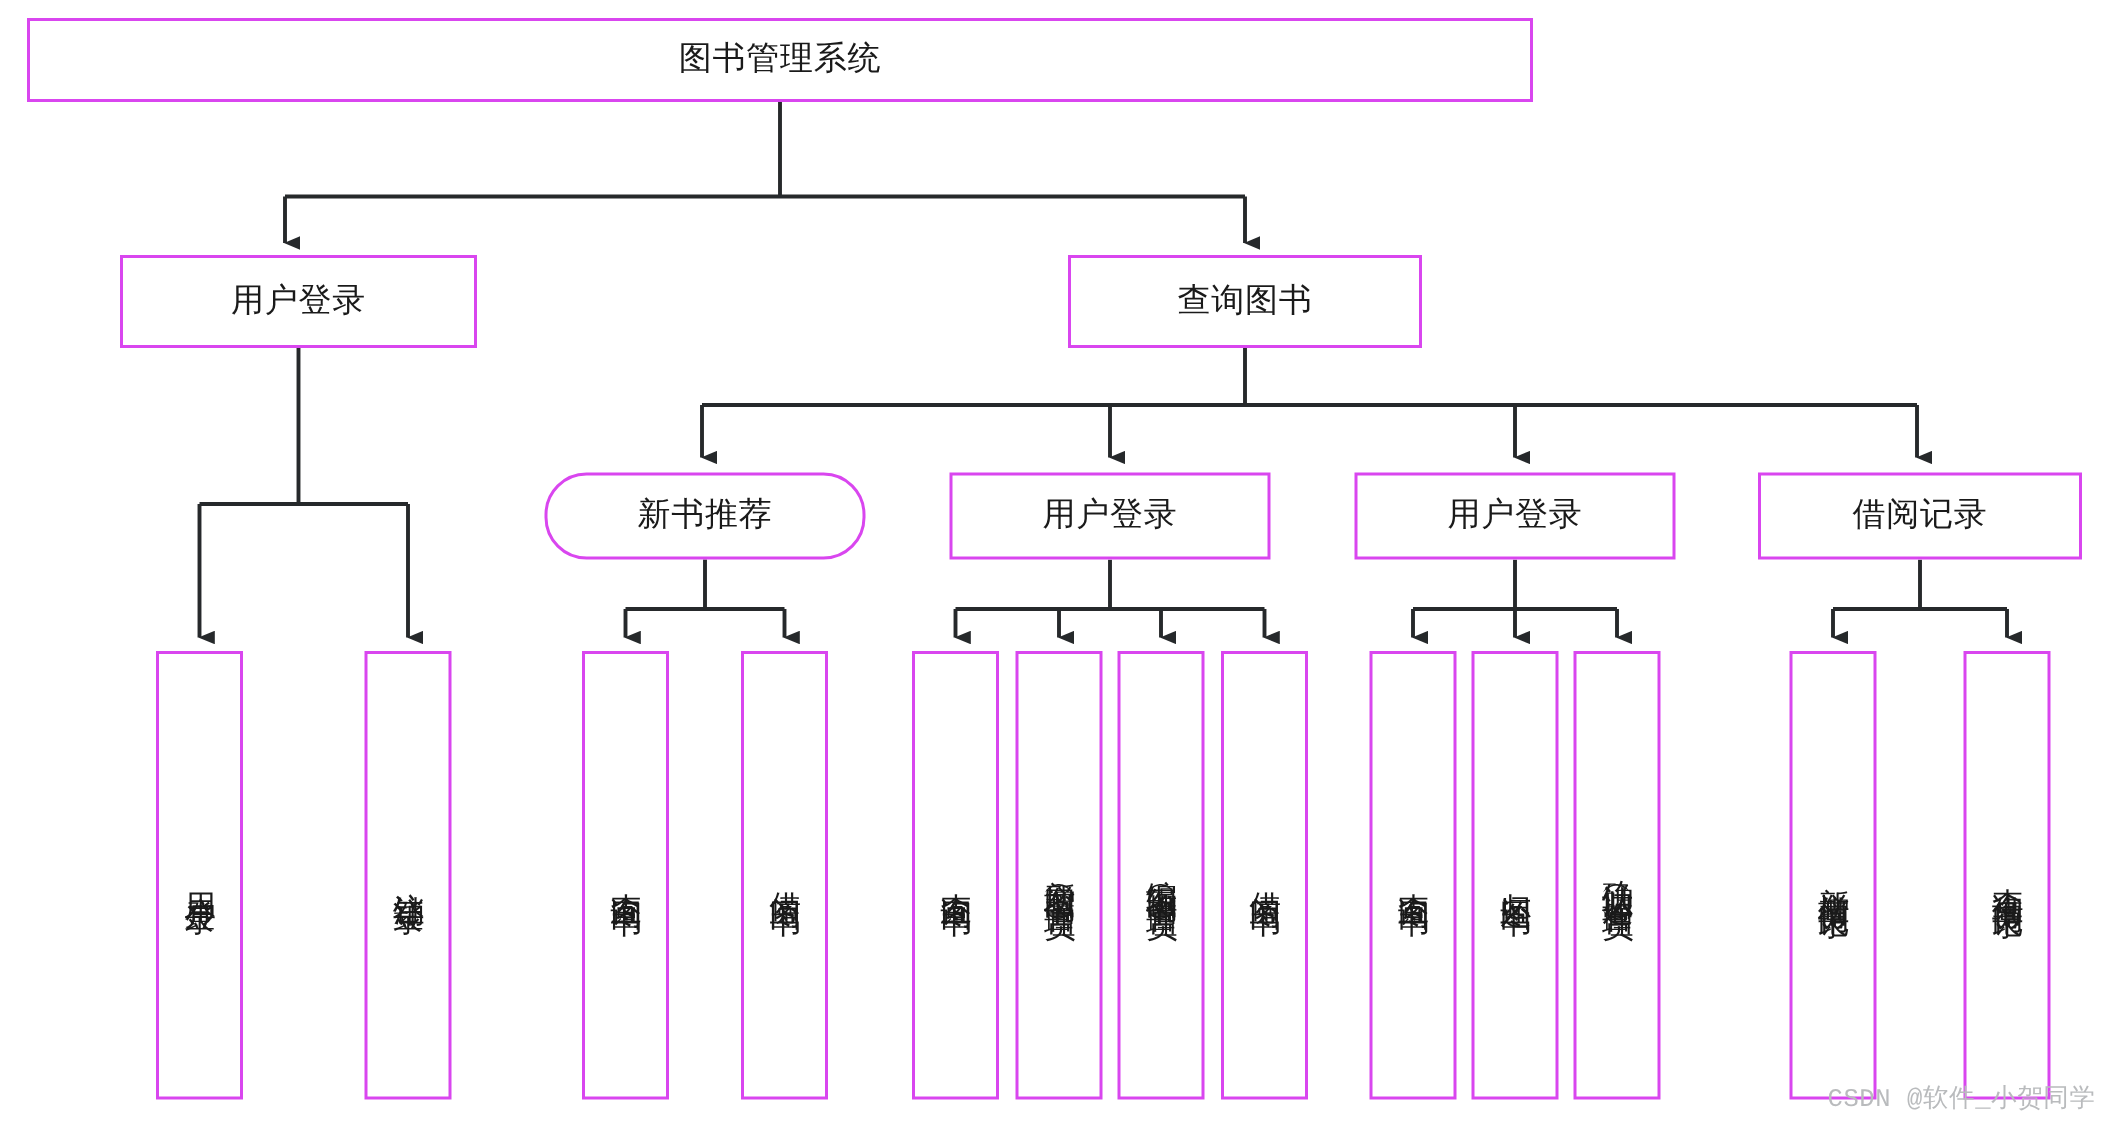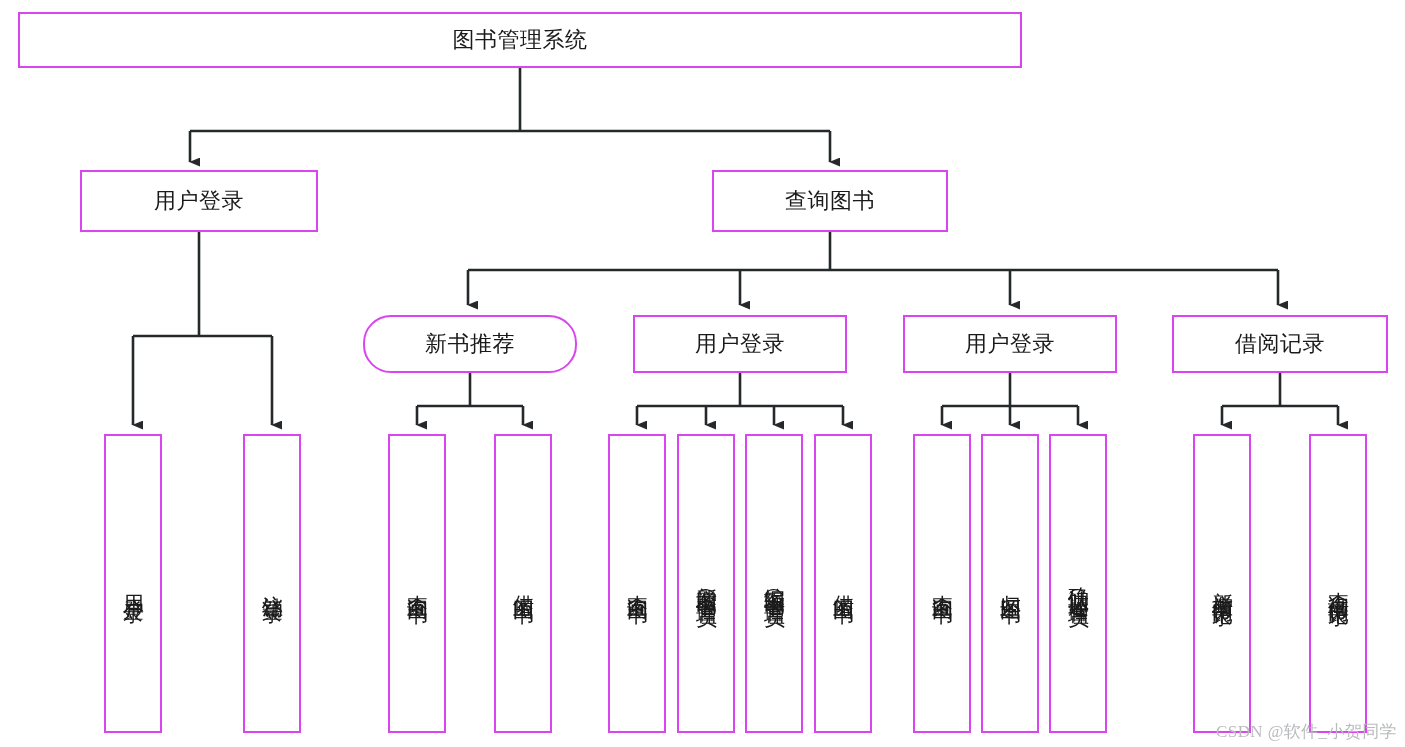--- a/index.html
+++ b/index.html
@@ -66,21 +66,21 @@
     max-height: 100%;
   }
   #watermark {
     position: absolute;
     right: 8px;
     bottom: 4px;
     font-size: 17px;
     color: #b9bbbd;
     letter-spacing: 0.4px;
     white-space: nowrap;
-    font-family: Liberation Serif, serif;
+    font-family: Liberation Mono, monospace;
   }
 </style>
 </head>
 <body>
 
 <div id="diagram-root">
 
   <svg id="connector-layer" viewBox="0 0 1405 747" width="1405" height="747" xmlns="http://www.w3.org/2000/svg">
     <defs>
       <marker id="arrowhead" markerWidth="9" markerHeight="11" refX="4.5" refY="10.2" orient="auto" markerUnits="userSpaceOnUse">

